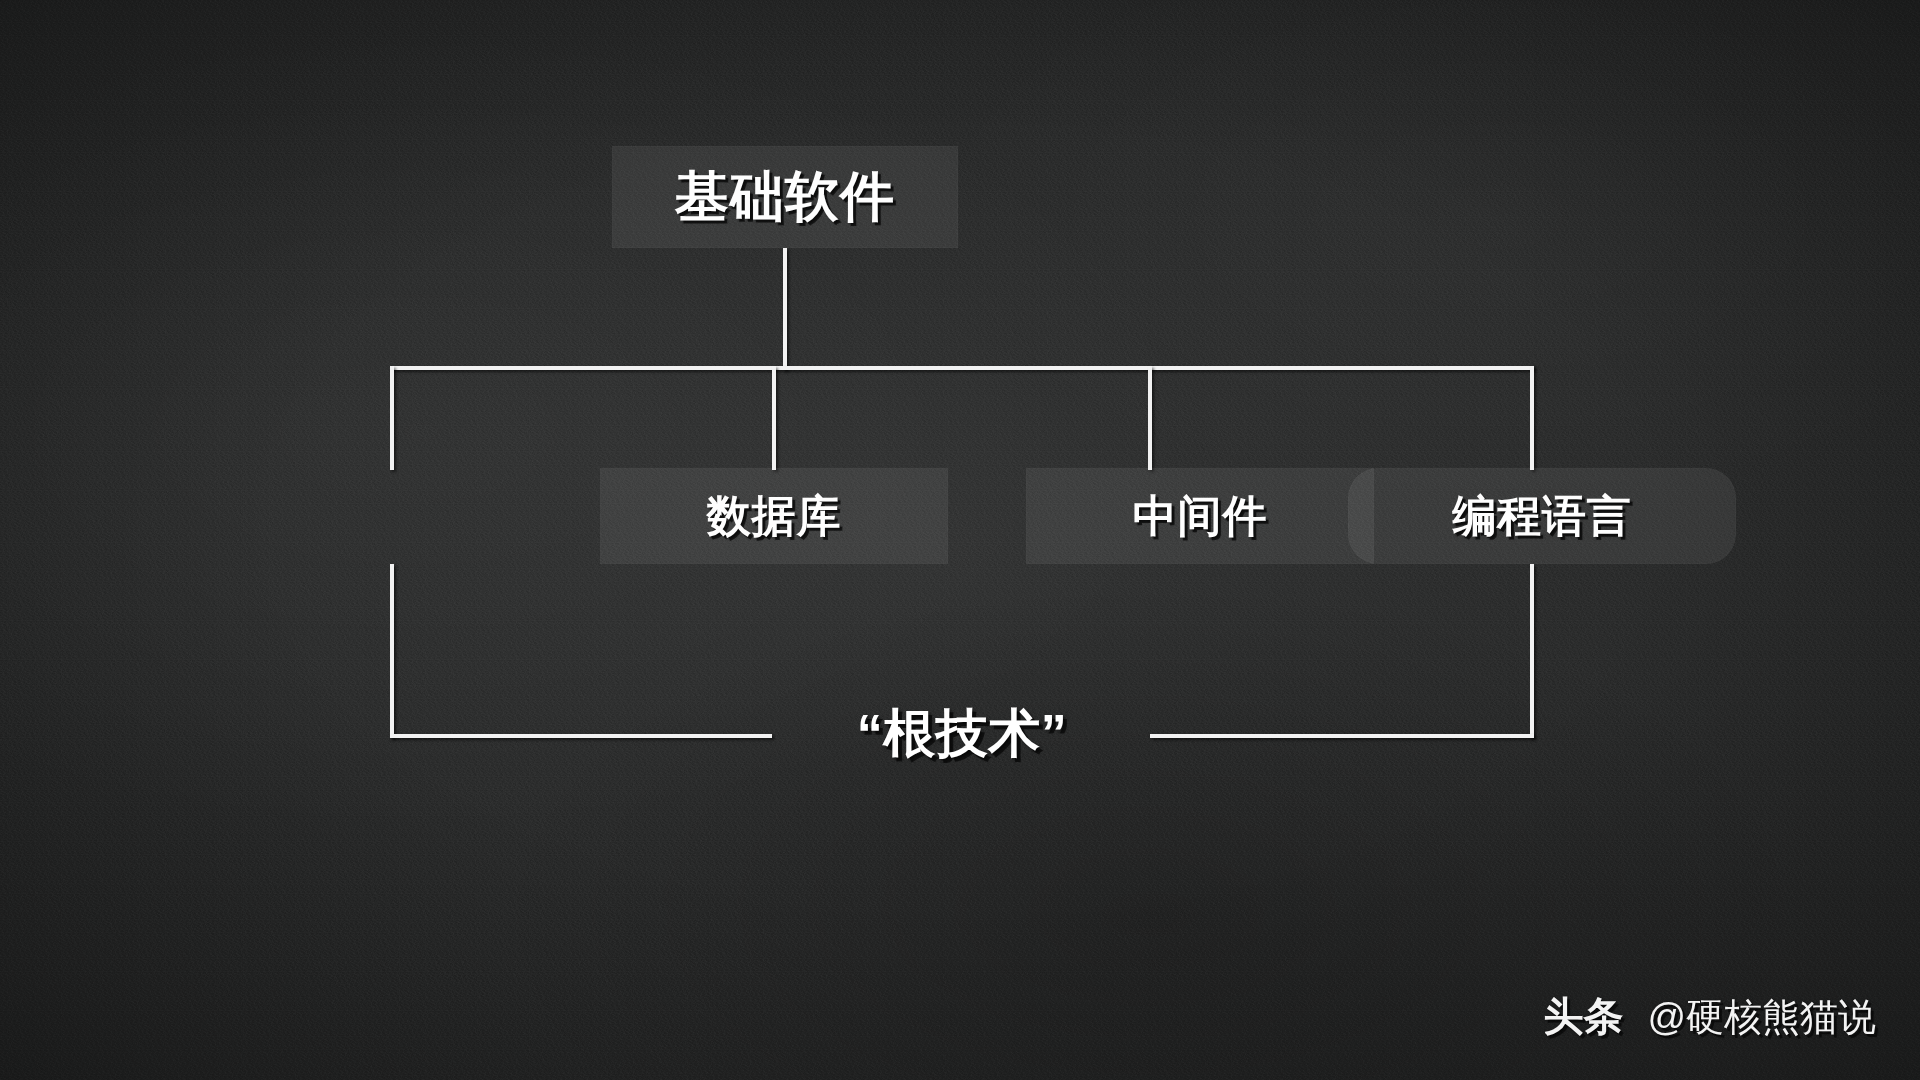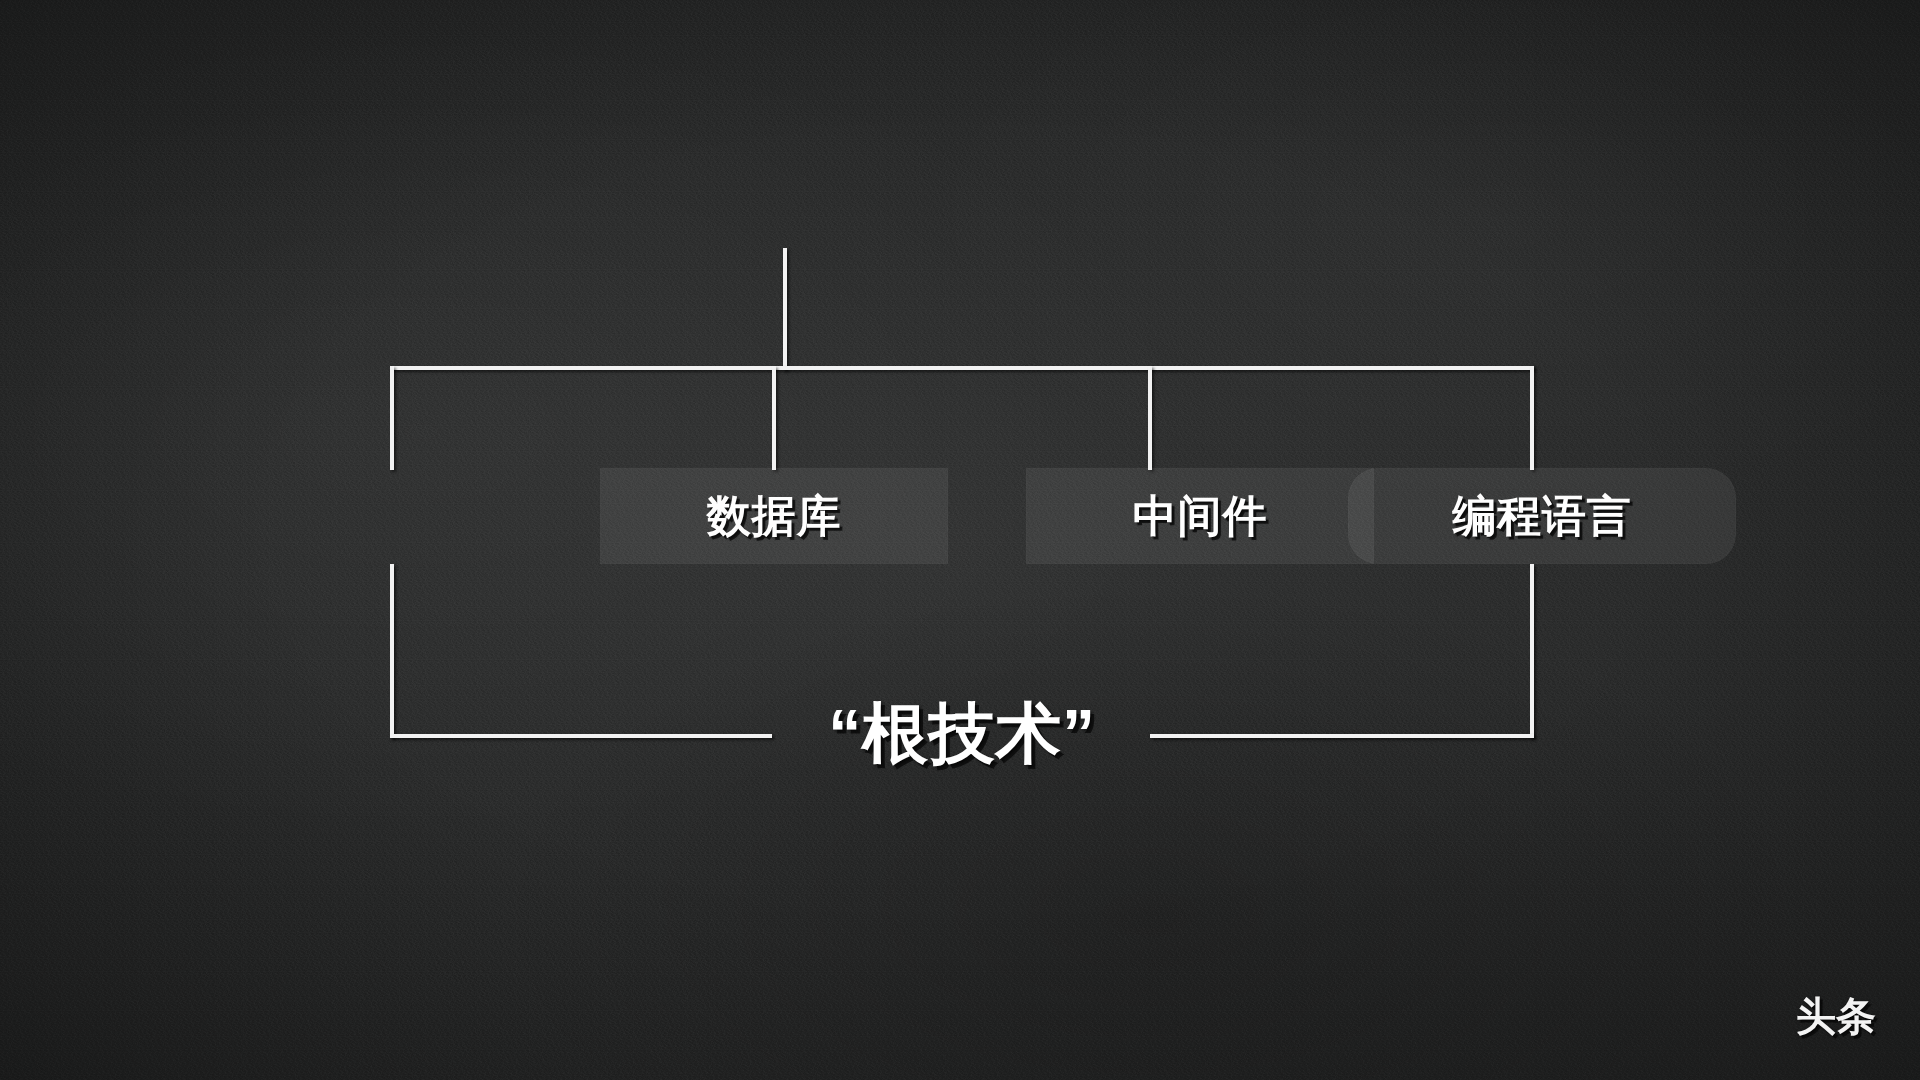--- a/index.html
+++ b/index.html
@@ -112,21 +112,21 @@
   #caption {
     position: absolute;
     left: 772px;
     top: 672px;
     width: 380px;
     height: 124px;
     display: flex;
     align-items: center;
     justify-content: center;
     color: #ffffff;
-    font-size: 66px;
+    font-size: 52px;
     font-weight: 700;
     letter-spacing: .01em;
     white-space: nowrap;
     text-shadow:
       4px 4px 0 rgba(0,0,0,.62),
       2px 2px 3px rgba(0,0,0,.55);
   }
 
   
   #watermark {
@@ -158,33 +158,37 @@
   <div class="line v" id="drop-os"></div>
   <div class="line v" id="drop-db"></div>
   <div class="line v" id="drop-mw"></div>
   <div class="line v" id="drop-lang"></div>
 
   <div class="line v" id="brk-left"></div>
   <div class="line v" id="brk-right"></div>
   <div class="line h" id="brk-h-l"></div>
   <div class="line h" id="brk-h-r"></div>
 
+  <div class="node" id="node-root">
+    <span class="node-label">基础软件</span>
+  </div>
 
 
   <div class="node node-child" id="node-db">
     <span class="node-label">数据库</span>
   </div>
 
   <div class="node node-child" id="node-mw">
     <span class="node-label">中间件</span>
   </div>
 
   <div class="node node-child" id="node-lang">
     <span class="node-label">编程语言</span>
   </div>
 
   <div id="caption">“根技术”</div>
 
   <div id="watermark">
     <span id="wm-brand">头条</span>
+    <span id="wm-handle">@硬核熊猫说</span>
   </div>
 
 </div>
 
 </body></html>

